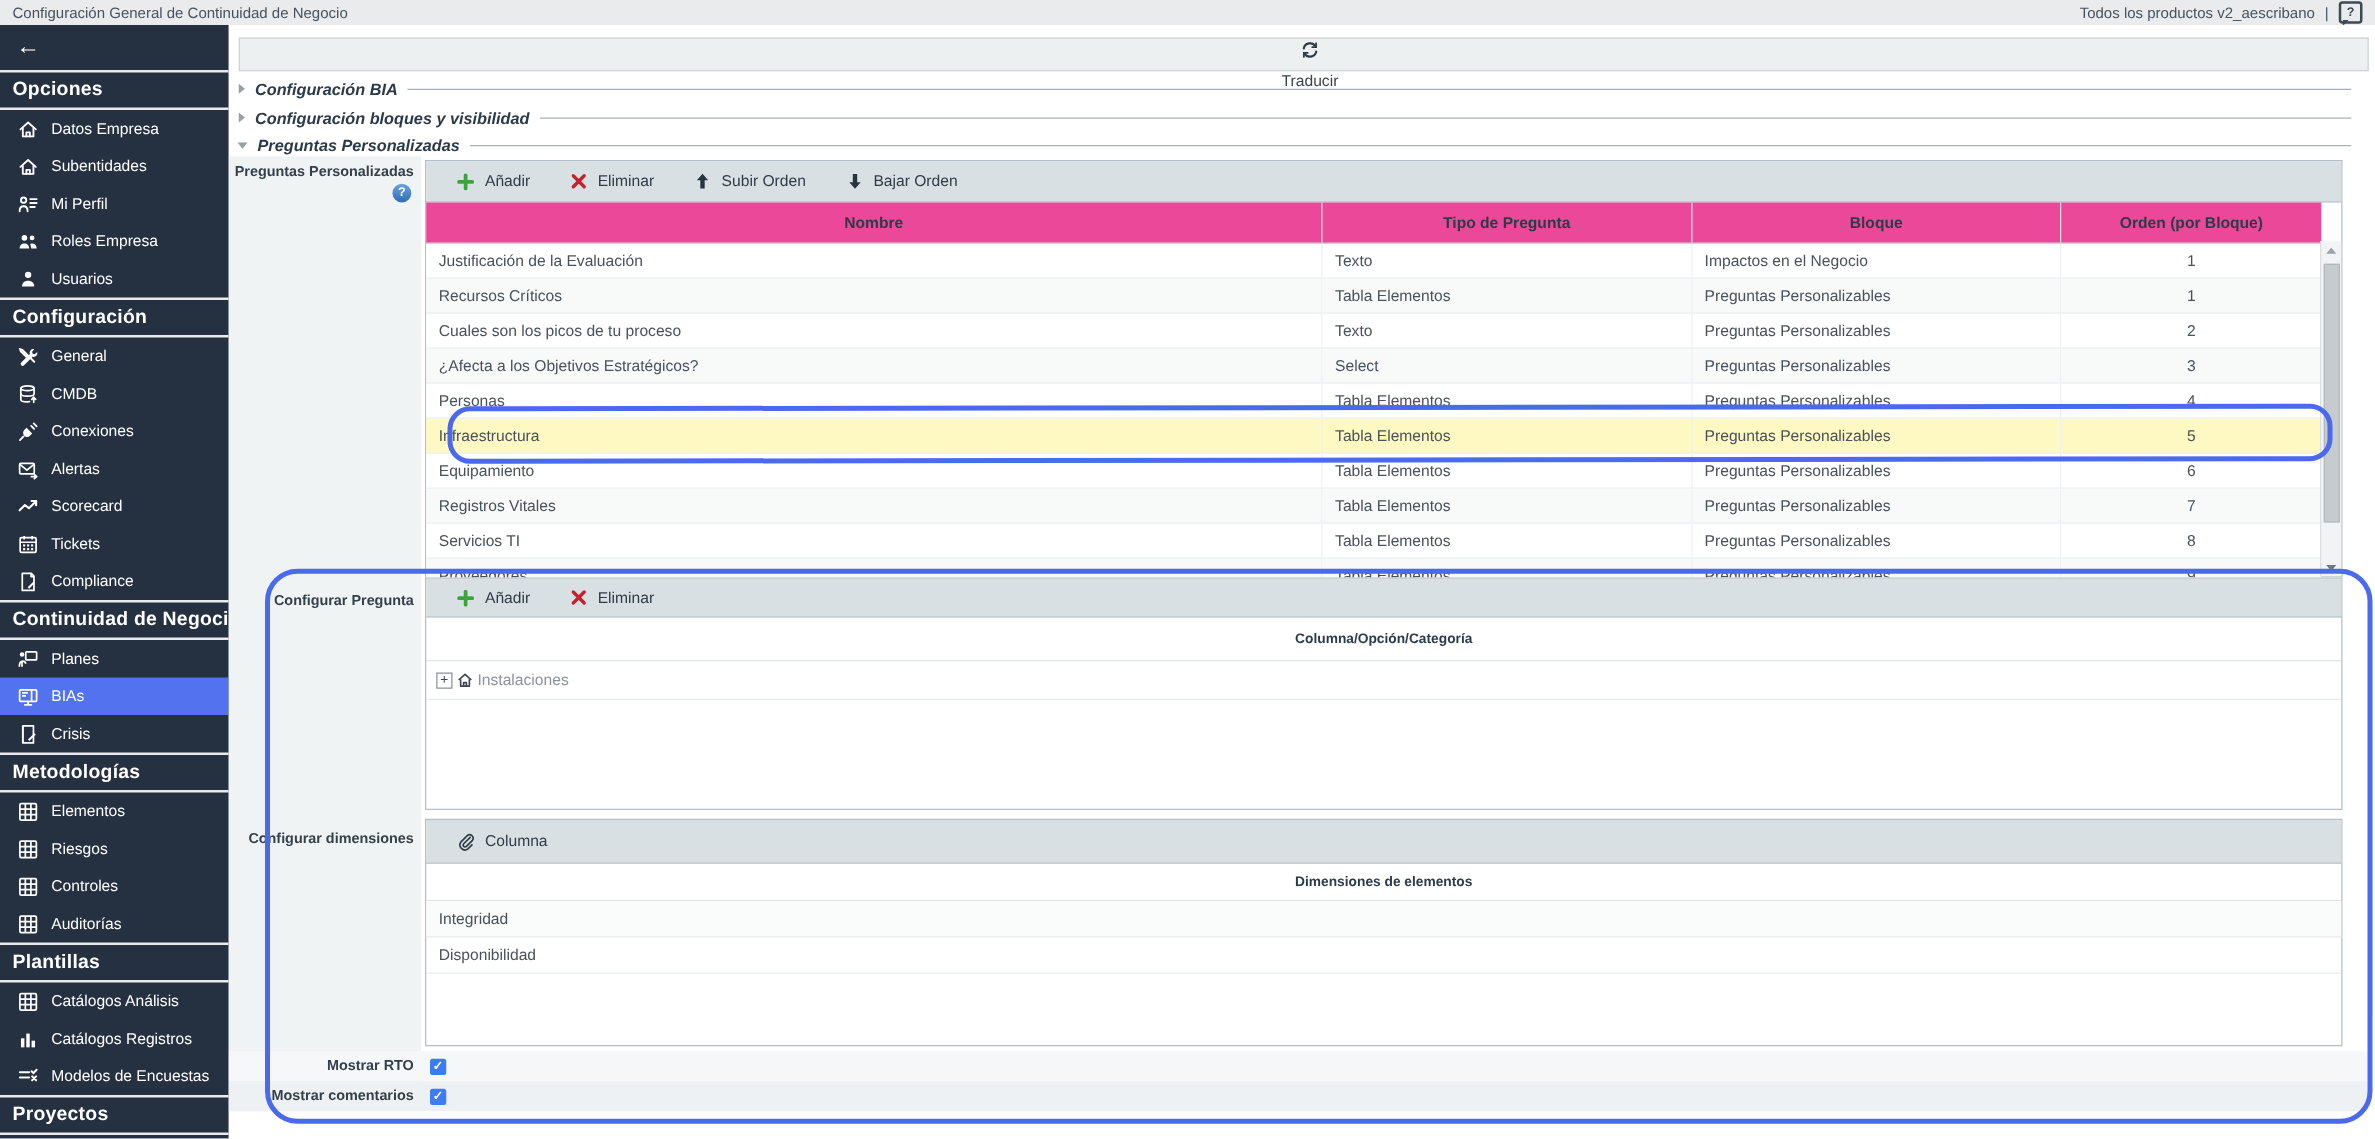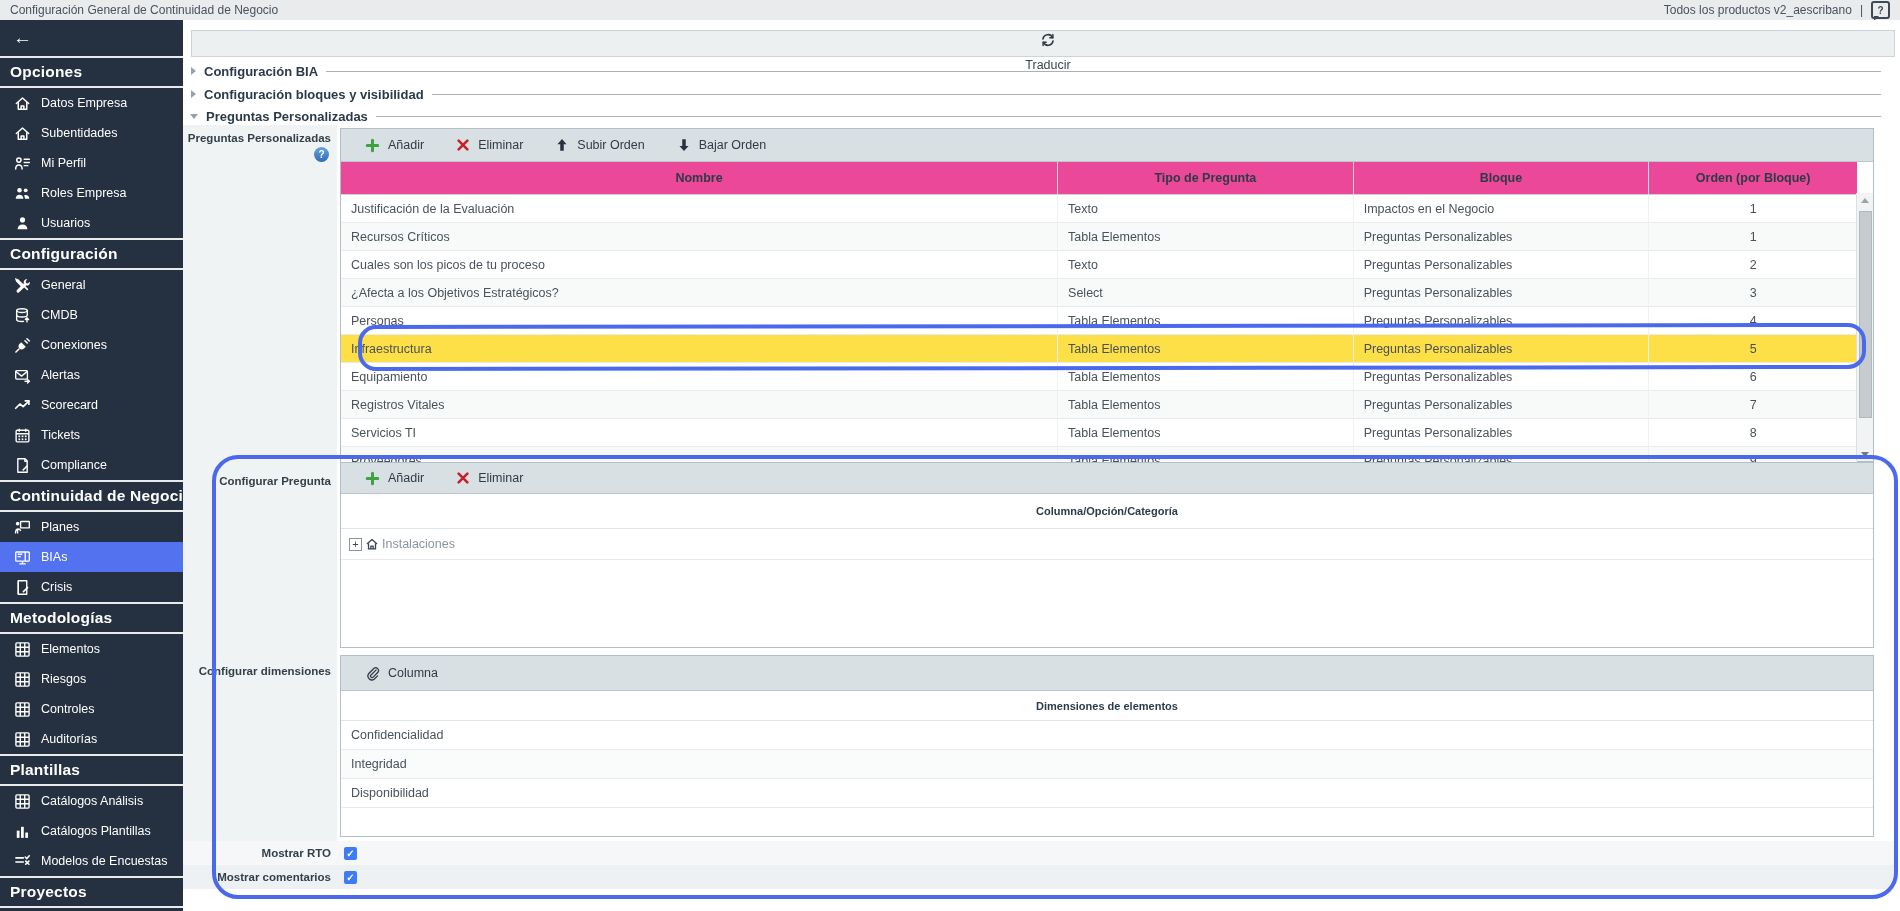--- a/index.html
+++ b/index.html
@@ -26,21 +26,21 @@
   .sb-ico{width:18px;height:18px;display:flex;align-items:center;justify-content:center;flex:0 0 18px;}
   .sb-ico svg{display:block;}
 
   
   .main{position:absolute;left:183px;top:20px;width:1717px;height:891px;background:#fff;overflow:hidden;}
 
   .translate-bar{position:absolute;left:8px;top:10px;width:1692px;height:25px;background:#edf0f1;
     border:1px solid #ccd4d8;display:flex;align-items:center;gap:9px;padding-left:10px;cursor:pointer;flex-direction:column;}
   .translate-bar span{font-size:12.5px;color:#3b454e;}
 
-  .sec-head{position:absolute;left:4px;width:1700px;height:20px;display:flex;align-items:center;gap:8px;cursor:pointer;}
+  .sec-head{position:absolute;left:4px;width:1700px;height:20px;display:flex;align-items:center;gap:8px;cursor:pointer;font-style:italic;}
   .sec-head .ttl{font-size:13px;font-weight:bold;color:#2b3a49;white-space:nowrap;}
   .sec-head .rule{flex:1;border-top:1px solid #a9b1b6;margin-right:6px;}
   .caret-r{width:0;height:0;border-top:4px solid transparent;border-bottom:4px solid transparent;border-left:5px solid #97a1a8;margin-left:4px;}
   .caret-d{width:0;height:0;border-left:4px solid transparent;border-right:4px solid transparent;border-top:5px solid #97a1a8;margin-left:3px;}
 
   .label-col{position:absolute;left:0;top:105px;width:154px;height:764px;background:#f0f3f4;}
   .fld-label{position:absolute;left:0;width:148px;text-align:right;font-size:11.5px;font-weight:bold;color:#33404a;z-index:5;}
   .q-help{position:absolute;left:131px;top:127px;width:15px;height:15px;border-radius:50%;
     background:linear-gradient(#6aa5e0,#2f6cb3);color:#fff;font-size:10px;font-weight:bold;
     display:flex;align-items:center;justify-content:center;cursor:pointer;z-index:5;}
@@ -50,21 +50,21 @@
   .tbtn{display:flex;align-items:center;gap:8px;padding:0 14px;font-size:12.5px;color:#2f3b45;cursor:pointer;height:100%;}
   .tbtn svg{display:block;}
 
   .grid{margin-right:16px;}
   .ghead{display:flex;height:32px;border-bottom:1px solid #ccd3d7;background:#ec4899;}
   .ghead .gc{display:flex;align-items:center;justify-content:center;font-size:12.5px;font-weight:bold;color:#2c3b49;
     box-sizing:border-box;border-right:1px solid #d8dde0;}
   .ghead .gc:last-child{border-right:none;}
   .grow{display:flex;height:27px;border-bottom:1px solid #e7ebed;background:#fff;cursor:pointer;}
   .grow.alt{background:#f8fafa;}
-  .grow.sel{background:#fde047;}
+  .grow.sel{background:#fef9c3;}
   .grow .gc{display:flex;align-items:center;font-size:12.5px;color:#49525a;box-sizing:border-box;
     padding-left:10px;border-right:1px solid #eef1f3;overflow:hidden;white-space:nowrap;}
   .grow .gc:last-child{border-right:none;}
   .c1{width:47.3%;} .c2{width:19.5%;} .c3{width:19.5%;} .c4{width:13.7%;}
   .gc.center{justify-content:center;padding-left:0;}
 
   .vscroll{position:absolute;right:0;top:64px;bottom:0;width:16px;background:#f2f3f4;border-left:1px solid #dcdfe1;}
   .varrow{position:absolute;left:0;width:16px;height:14px;display:flex;align-items:center;justify-content:center;cursor:pointer;}
   .varrow.up{top:0;} .varrow.down{bottom:0;}
   .tri-up{width:0;height:0;border-left:4px solid transparent;border-right:4px solid transparent;border-bottom:5px solid #9aa3a9;}
@@ -322,21 +322,21 @@
       <span>Catálogos Análisis</span>
     </div>
     <div class="sb-item">
       <span class="sb-ico">
           <svg width="17" height="17" viewBox="0 0 16 16" fill="#fff">
             <rect x="2.6" y="7.2" width="2.6" height="6.8"></rect>
             <rect x="6.6" y="3.6" width="2.6" height="10.4"></rect>
             <rect x="10.6" y="9" width="2.6" height="5"></rect>
           </svg>
         </span>
-      <span>Catálogos Plantillas</span>
+      <span>Catálogos Registros</span>
     </div>
     <div class="sb-item">
       <span class="sb-ico">
           <svg width="17" height="17" viewBox="0 0 16 16" fill="none" stroke="#fff" stroke-width="1.5" stroke-linecap="round">
             <path d="M1.8 4.6h7M1.8 8.4h7"></path>
             <path d="M10.6 3.8l1.4 1.4 2.4-2.6"></path>
             <path d="M11 7.6l3 3M14 7.6l-3 3"></path>
           </svg>
         </span>
       <span>Modelos de Encuestas</span>
@@ -537,21 +537,20 @@
         <div class="tbtn">
           <span>
               <svg width="15" height="15" viewBox="0 0 16 16" fill="none" stroke="#2f3b45" stroke-width="1.4" stroke-linecap="round">
                 <path d="M11.9 4.1 6.4 9.6a1.6 1.6 0 0 0 2.3 2.3l5.1-5.2a3 3 0 0 0-4.2-4.2L4.1 8a4.2 4.2 0 0 0 5.9 5.9l3.4-3.4"></path>
               </svg>
             </span>
           <span>Columna</span>
         </div>
       </div>
       <div class="subhead" style="height:29px;">Dimensiones de elementos</div>
-      <div class="dim-row">Confidencialidad</div>
       <div class="dim-row alt">Integridad</div>
       <div class="dim-row">Disponibilidad</div>
     </div>
 
     <div class="chk-row" style="top:821px;background:#f5f7f8;">
       <span class="fl">Mostrar RTO</span>
       <span class="cbx">
           <span>✓</span>
         </span>
     </div>

